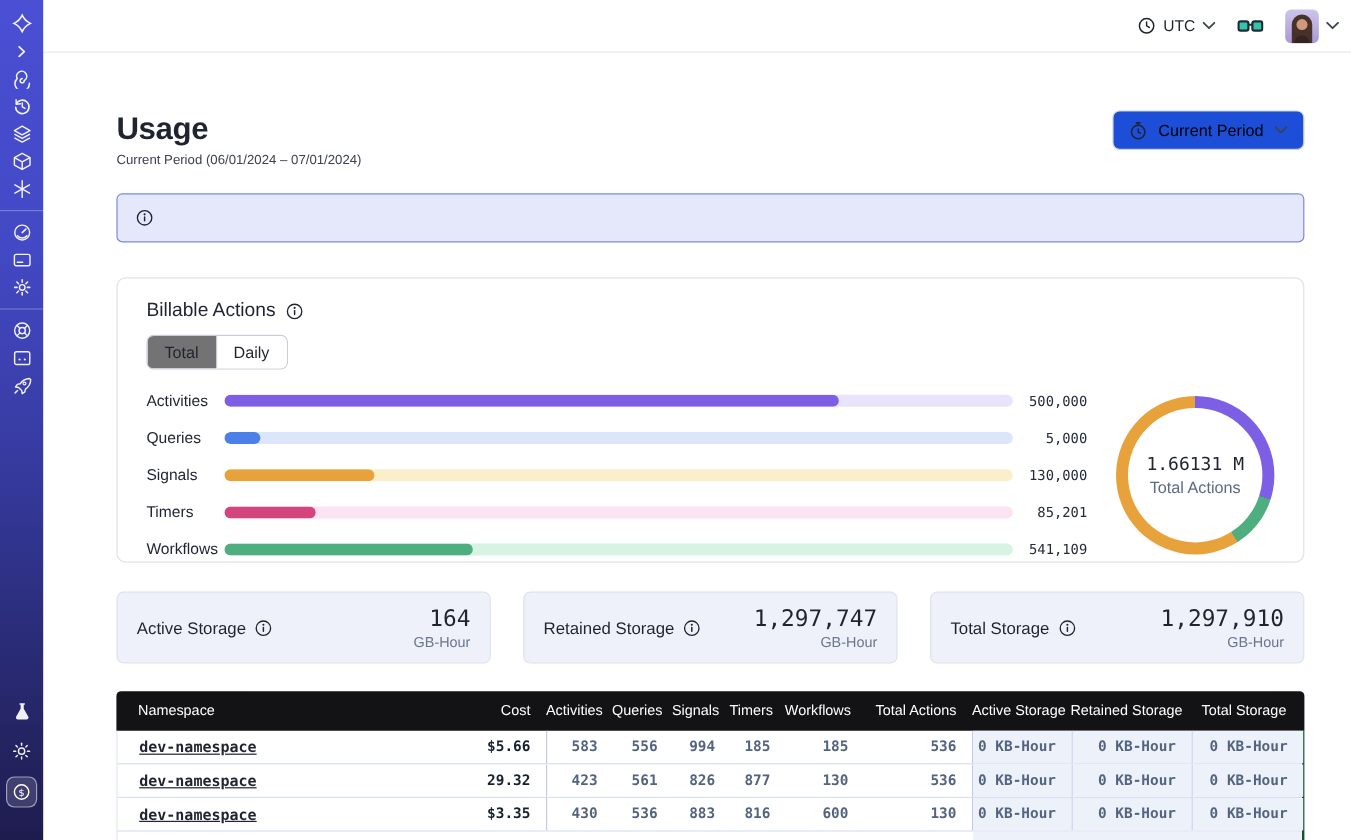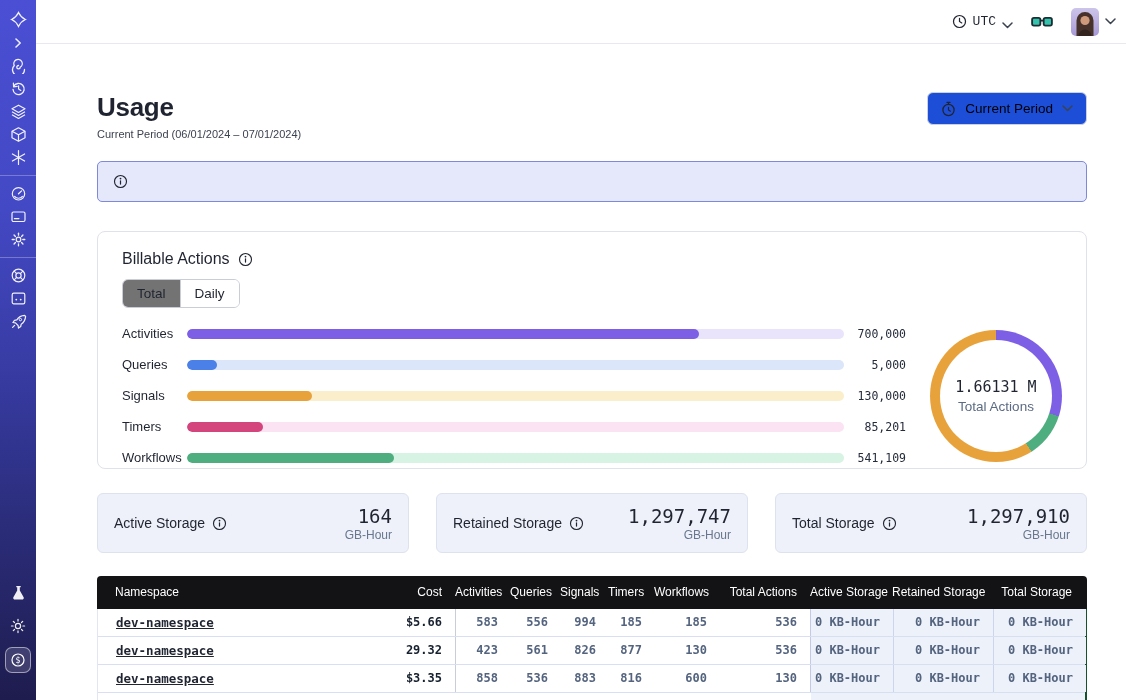--- a/index.html
+++ b/index.html
@@ -16,21 +16,21 @@
   .side-div { width:36px; height:1px; background:rgba(255,255,255,.28); margin:6px 0; flex:0 0 auto; }
   .side-spacer { flex:1 1 auto; }
   .side-bottom { display:flex; flex-direction:column; align-items:center; gap:10px; padding-bottom:27px; }
   .side-active { width:26px; height:26px; border-radius:7px; border:1px solid rgba(255,255,255,.5);
     background:rgba(255,255,255,.14); display:flex; align-items:center; justify-content:center; color:#fff; cursor:pointer; }
 
   
   .main { margin-left:36px; height:700px; }
   .topbar { height:44px; border-bottom:1px solid #e7e9ee; display:flex; align-items:center;
     justify-content:flex-end; gap:18px; padding-right:10px; }
-  .tz { display:flex; align-items:flex-end; gap:6px; font-size:13px; font-weight:500; cursor:pointer;font-family:Liberation Mono, monospace; }
+  .tz { display:flex; align-items:center; gap:6px; font-size:13px; font-weight:500; cursor:pointer; }
   .avatar-wrap { display:flex; align-items:center; gap:6px; }
   .avatar { width:28px; height:28px; border-radius:5px; overflow:hidden;
     background:linear-gradient(180deg,#cdc4ea,#a89ad6); cursor:pointer; }
 
   .content { padding:0 39px 0 61px; }
   .page-head { margin-top:48px; display:flex; justify-content:space-between; align-items:flex-start; }
   .page-title { font-size:26px; font-weight:600; letter-spacing:-.3px; }
   .page-sub { font-size:11px; color:#3d4250; margin-top:5px; }
   .period-btn { display:flex; align-items:center; gap:9px; height:33px; padding:0 13px;
     border:1px solid #ccd1dc; border-radius:6px; background:#1d4ed8; font-size:13.5px; font-weight:500; cursor:pointer; }
@@ -311,21 +311,21 @@
 
       </div>
       <div class="chart-flex">
         <div class="bars">
 
             <div class="bar-row">
               <div class="bar-label">Activities</div>
               <div class="bar-track" style="background: rgb(233, 228, 251);">
                 <div class="bar-fill" style="width: 78%; background: rgb(125, 95, 230);"></div>
               </div>
-              <div class="bar-val mono">700,000</div>
+              <div class="bar-val mono">500,000</div>
             </div>
 
             <div class="bar-row">
               <div class="bar-label">Queries</div>
               <div class="bar-track" style="background: rgb(219, 230, 250);">
                 <div class="bar-fill" style="width: 4.5%; background: rgb(74, 128, 232);"></div>
               </div>
               <div class="bar-val mono">5,000</div>
             </div>
 
@@ -470,21 +470,21 @@
             <div class="cell mono">130</div>
             <div class="cell c-ta mono">536</div>
             <div class="cell storecell mono">0 KB-Hour</div>
             <div class="cell storecell sep mono">0 KB-Hour</div>
             <div class="cell storecell sep mono">0 KB-Hour</div>
           </div>
 
           <div class="trow">
             <div class="cell c-ns mono"><span>dev-namespace</span></div>
             <div class="cell c-cost mono">$3.35</div>
-            <div class="cell mono">858</div>
+            <div class="cell mono">430</div>
             <div class="cell mono">536</div>
             <div class="cell mono">883</div>
             <div class="cell mono">816</div>
             <div class="cell mono">600</div>
             <div class="cell c-ta mono">130</div>
             <div class="cell storecell mono">0 KB-Hour</div>
             <div class="cell storecell sep mono">0 KB-Hour</div>
             <div class="cell storecell sep mono">0 KB-Hour</div>
           </div>
 

